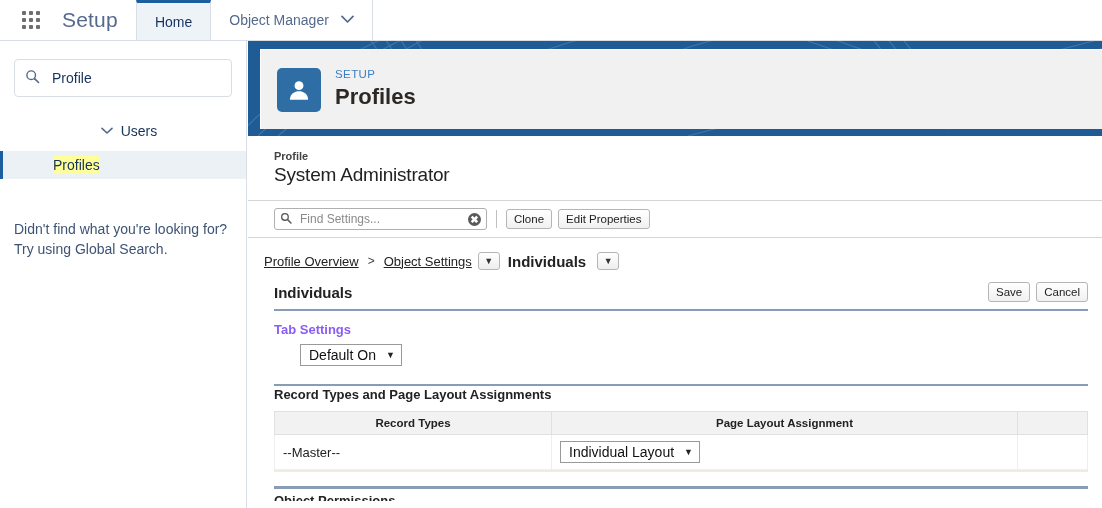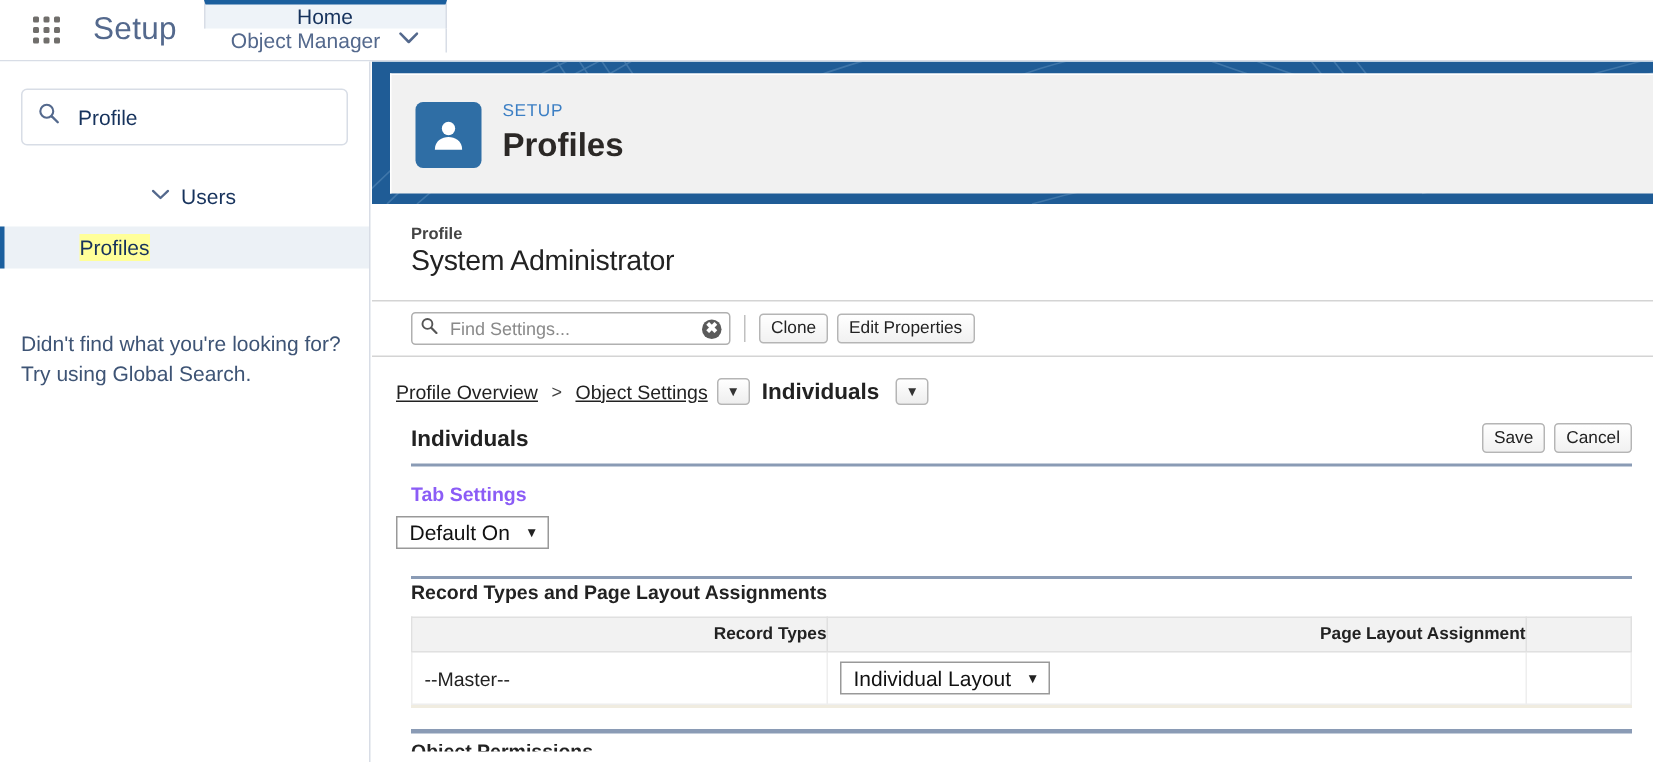--- a/index.html
+++ b/index.html
@@ -30,21 +30,21 @@
     grid-template-columns: repeat(3, 4px);
     grid-template-rows: repeat(3, 4px);
     gap: 3px;
   }
   .waffle i { display: block; width: 4px; height: 4px; background: #706e6b; border-radius: 1px; }
   .setup-word {
     display: flex; align-items: center;
     font-size: 21px; color: #54698d; font-weight: 400;
     padding-right: 18px; letter-spacing: .2px;
   }
-  .nav-tabs { display: flex; align-items: stretch; flex-direction: column; }
+  .nav-tabs { display: flex; align-items: stretch; }
   .nav-tab {
     display: flex; align-items: center; justify-content: center;
     padding: 0 18px;
     font-size: 14px; color: #54698d;
     border-right: 1px solid #d8dde6;
     cursor: pointer; position: relative;
     white-space: nowrap;
   }
   .nav-tab:first-child { border-left: 1px solid #d8dde6; }
   .nav-tab.active {
@@ -237,21 +237,21 @@
     border-bottom: 2px solid #8a9bb5;
   }
   .section-title { font-size: 15px; font-weight: bold; color: #222; }
   .section-actions { display: flex; align-items: center; }
 
   .sub-label {
     margin: 11px 0 0 26px;
     font-size: 13px; font-weight: bold; color: #8b5cf6;
   }
   .select-ctl {
-    margin-left: 16px; margin-top: 7px;
+    margin-left: 52px; margin-top: 7px;
     display: inline-flex; align-items: center; justify-content: space-between;
     border: 1px solid #999;
     background: #fff;
     font-size: 14px; color: #111;
     padding: 2px 6px 2px 8px;
     cursor: pointer;
     min-width: 96px;
   }
   .select-ctl .caret { margin-left: 10px; font-size: 9px; color: #222; }
 
@@ -267,21 +267,21 @@
 
   .rt-table {
     margin: 9px 14px 0 26px;
     border-collapse: collapse;
     width: calc(100% - 40px);
     table-layout: fixed;
   }
   .rt-table th {
     background: #f2f2f2;
     border: 1px solid #e0e0e0;
-    text-align: right;
+    text-align: center;
     font-size: 11.5px; font-weight: bold; color: #222;
     padding: 5px 0;
   }
   .rt-table td {
     border: 1px solid #eeeeee;
     border-top: none;
     font-size: 13px; color: #222;
     padding: 6px 8px;
     background: #fff;
     vertical-align: middle;

